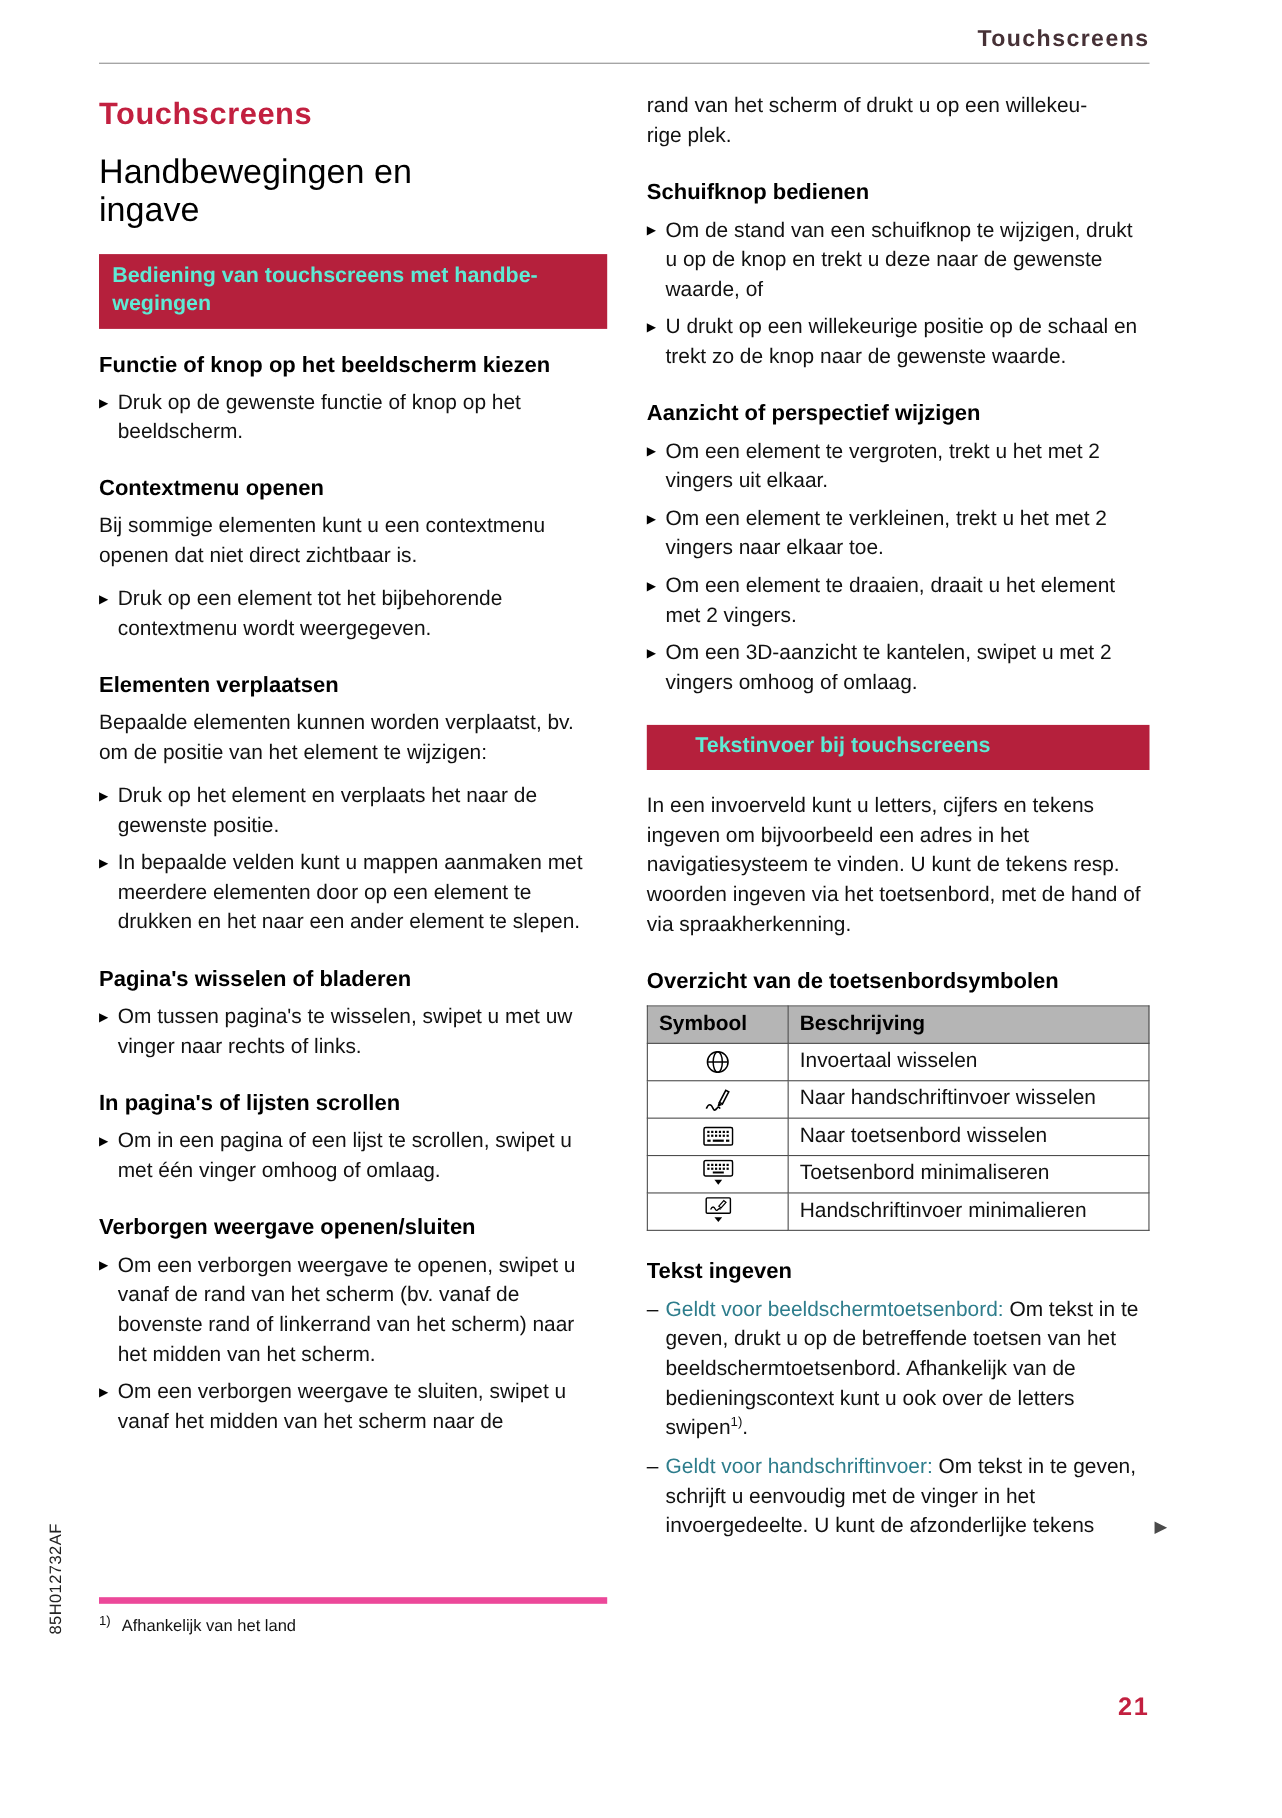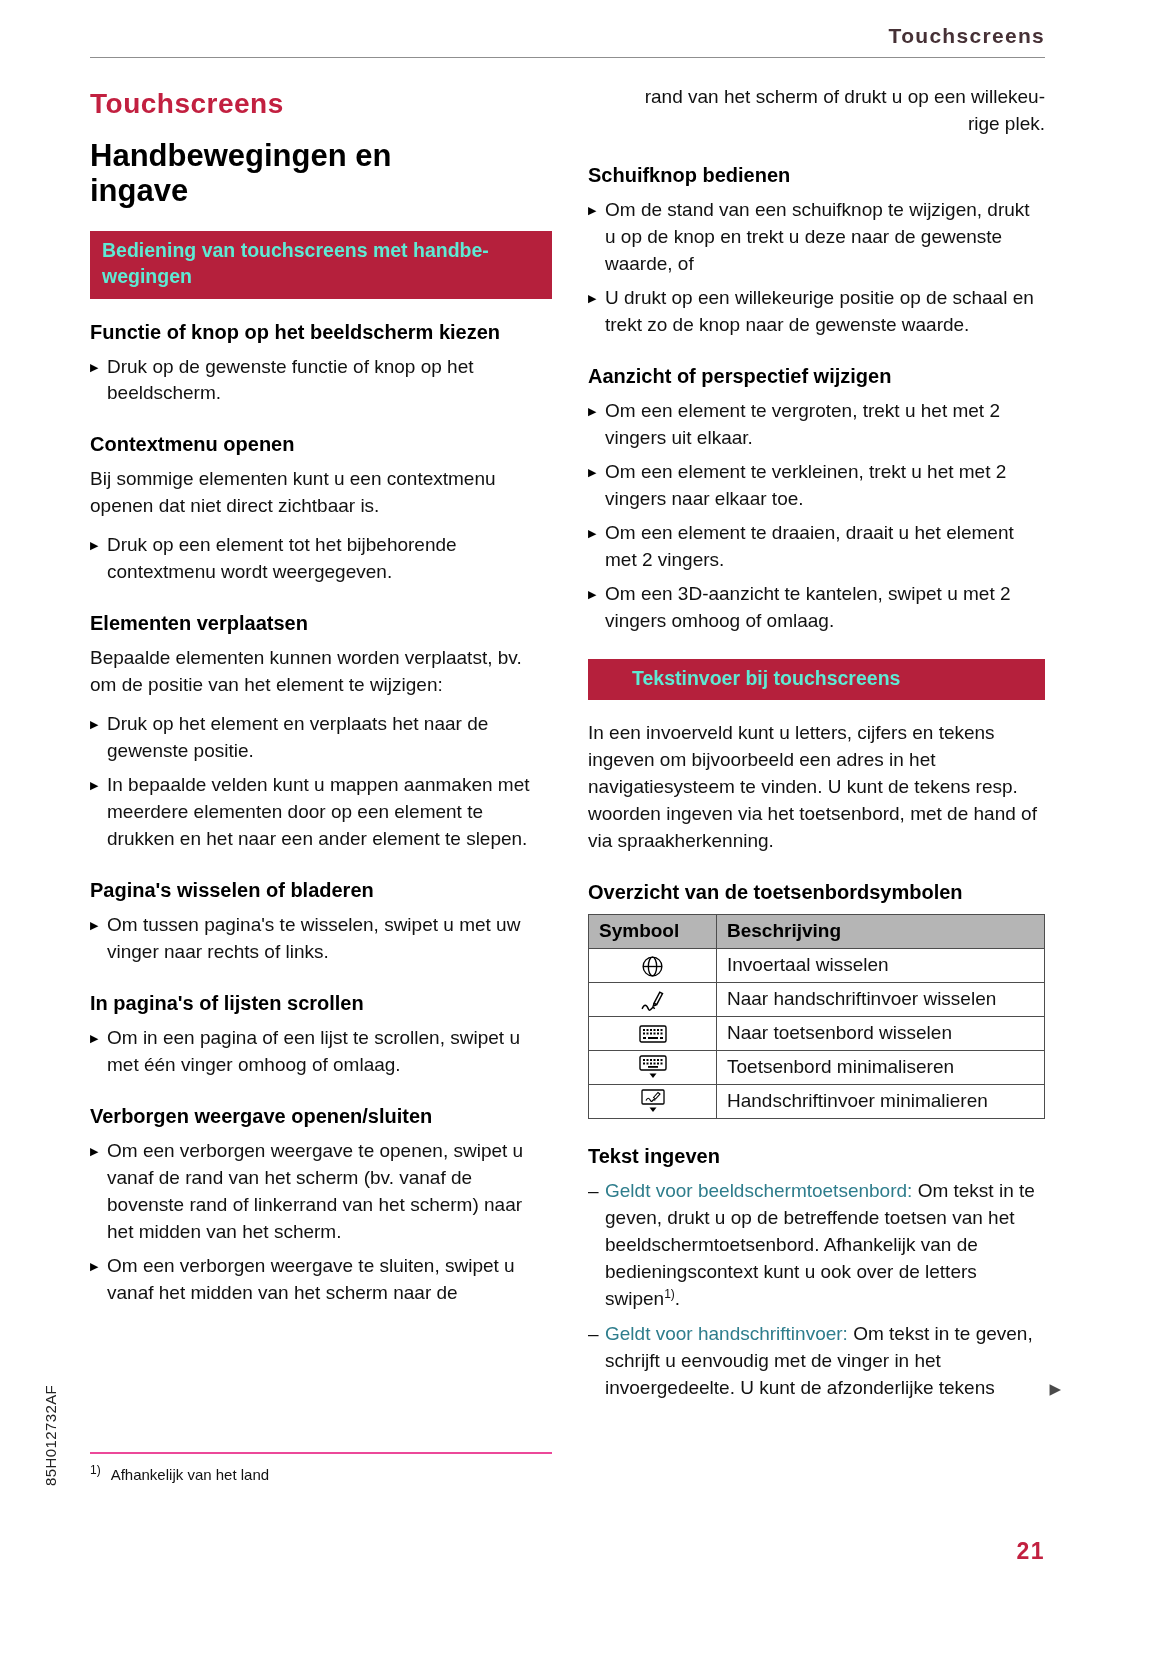--- a/index.html
+++ b/index.html
@@ -16,30 +16,30 @@
 
   .running-header{position:absolute;top:24px;right:120px;font-size:21px;font-weight:bold;
     letter-spacing:1.3px;color:var(--header-maroon);}
   .header-rule{position:absolute;top:57px;left:90px;width:955px;height:1px;background:#8f8f8f;}
 
   .col{position:absolute;top:84px;font-size:19px;line-height:1.42;}
   .col-left{left:90px;width:462px;}
   .col-right{left:588px;width:457px;}
 
   .doc-title{margin:0 0 14px 0;font-size:28px;font-weight:bold;color:var(--title-red);letter-spacing:0.5px;}
-  .doc-subtitle{margin:0 0 22px 0;font-size:31px;font-weight:bold;color:#000;line-height:1.15;white-space:pre-line;}
+  .doc-subtitle{margin:0 0 22px 0;font-size:31px;font-weight:normal;color:#000;line-height:1.15;white-space:pre-line;}
 
   .banner{background:var(--accent-red);color:#5eead4;font-weight:bold;font-size:19.5px;
     padding:7px 12px 9px 12px;line-height:1.32;white-space:pre-line;margin:0 0 20px 0;}
   .banner.single{margin-top:24px;padding-left:44px;}
 
   .h{font-size:20px;font-weight:bold;color:#000;margin:24px 0 9px 0;line-height:1.3;}
   .h.first{margin-top:15px;}
   .para{margin:0 0 12px 0;}
-  .preline{white-space:pre-line;text-align:right;}
+  .preline{white-space:pre-line;}
 
   .bullet{display:flex;margin:0 0 7px 0;}
   .bullet .marker{flex:0 0 17px;font-size:11px;line-height:26px;color:#000;}
   .bullet .btxt{flex:1;}
 
   .dashitem{display:flex;margin:0 0 8px 0;position:relative;}
   .dashitem .dmark{flex:0 0 17px;}
   .dashitem .dtext{flex:1;}
   .teal{color:var(--link-teal);}
   sup{font-size:12px;line-height:0;vertical-align:super;}
@@ -51,21 +51,21 @@
 
   table.kb-table{width:100%;border-collapse:collapse;margin:8px 0 16px 0;}
   table.kb-table th,table.kb-table td{border:1px solid #4d4d4d;font-size:19px;padding:3px 10px;}
   table.kb-table th{background:var(--table-header-bg);text-align:left;font-weight:bold;color:#000;}
   td.icon-cell,th.c1{width:128px;}
   td.icon-cell{text-align:center;vertical-align:middle;padding:2px 4px;}
   td.icon-cell svg{vertical-align:middle;}
 
   .cont-arrow{position:absolute;right:-16px;bottom:2px;font-size:15px;color:#4a4a4a;}
 
-  .footnote-block{position:absolute;left:90px;top:1452px;width:462px;border-top:2px solid #ec4899;
+  .footnote-block{position:absolute;left:90px;top:1452px;width:462px;border-top:6px solid #ec4899;
     padding-top:12px;font-size:15px;color:#111;}
   .footnote-block .fntext{margin-left:10px;}
 
   .spine-code{position:absolute;left:42px;top:1486px;transform:rotate(-90deg);transform-origin:0 0;
     font-size:15px;color:#222;letter-spacing:0.4px;white-space:nowrap;}
 
   .page-number{position:absolute;top:1538px;right:120px;font-size:23px;font-weight:bold;
     color:var(--title-red);letter-spacing:1.5px;}
 </style>
 </head>

